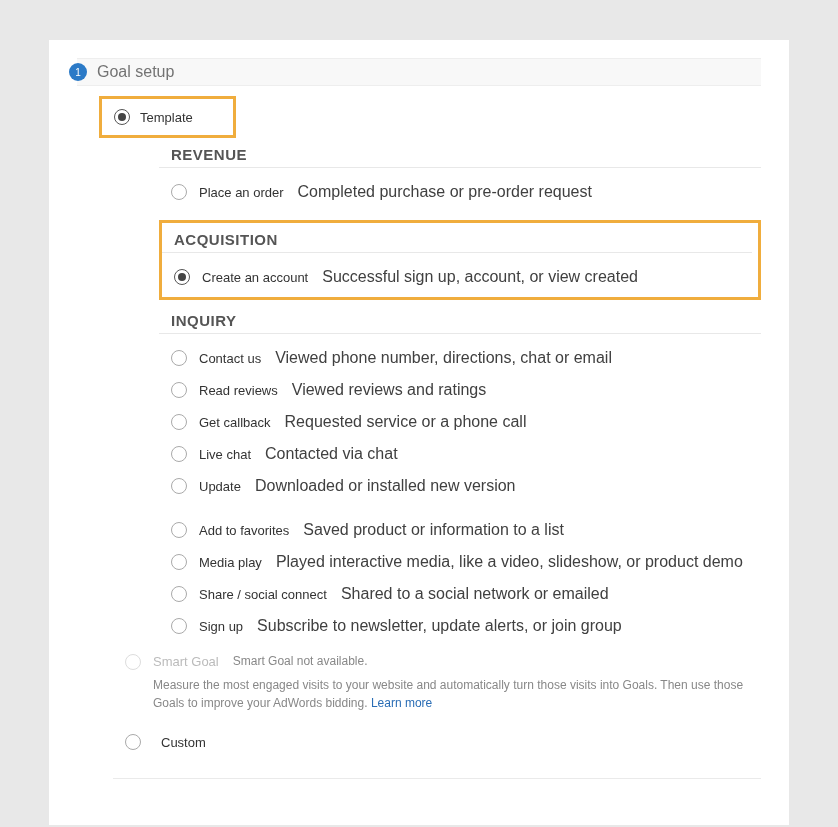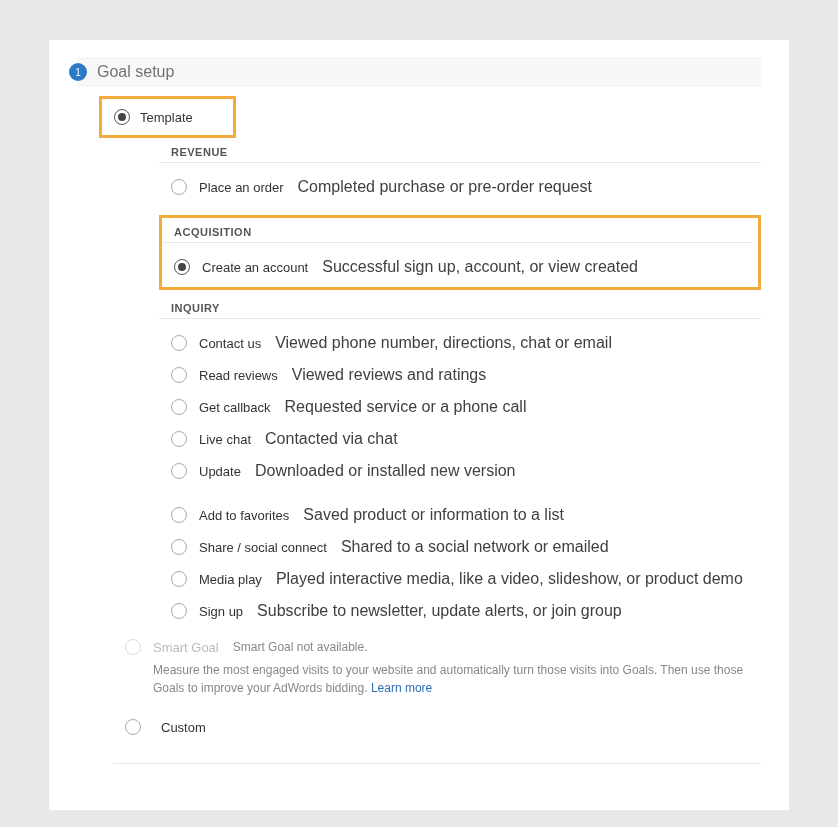--- a/index.html
+++ b/index.html
@@ -85,21 +85,21 @@
       margin-left: 72px;
       color: #666;
       font-size: 13px;
       margin-bottom: 14px;
     }
     .category-block {
       margin-left: 90px;
       margin-bottom: 12px;
     }
     .category-heading {
-      font-size: 11px;
+      font-size: 15px;
       font-weight: bold;
       letter-spacing: 0.5px;
       color: #555;
       border-bottom: 1px solid #e8e8e8;
       padding-bottom: 4px;
       padding-left: 12px;
       margin-bottom: 8px;
       text-transform: uppercase;
     }
     .option-row {
@@ -127,21 +127,21 @@
     .acq-highlight .category-heading {
       margin-left: 0;
       padding-left: 12px;
     }
     .smart-goal-block {
       margin-left: 56px;
       margin-top: 12px;
     }
     .sg-row {
       display: flex;
-      align-items: center;
+      align-items: flex-start;
     }
     .sg-label {
       margin-left: 12px;
       font-size: 13px;
       color: #bbb;
     }
     .sg-status {
       margin-left: 14px;
       font-size: 12px;
       color: #888;
@@ -243,27 +243,27 @@
 
   
   <div class="category-block">
     <div class="option-row">
       <span class="radio"></span>
       <span class="option-label">Add to favorites</span>
       <span class="option-desc">Saved product or information to a list</span>
     </div>
     <div class="option-row">
       <span class="radio"></span>
+      <span class="option-label">Media play</span>
+      <span class="option-desc">Played interactive media, like a video, slideshow, or product demo</span>
+    </div>
+    <div class="option-row">
+      <span class="radio"></span>
       <span class="option-label">Share / social connect</span>
       <span class="option-desc">Shared to a social network or emailed</span>
-    </div>
-    <div class="option-row">
-      <span class="radio"></span>
-      <span class="option-label">Media play</span>
-      <span class="option-desc">Played interactive media, like a video, slideshow, or product demo</span>
     </div>
     <div class="option-row">
       <span class="radio"></span>
       <span class="option-label">Sign up</span>
       <span class="option-desc">Subscribe to newsletter, update alerts, or join group</span>
     </div>
   </div>
 
   
   <div class="smart-goal-block">

